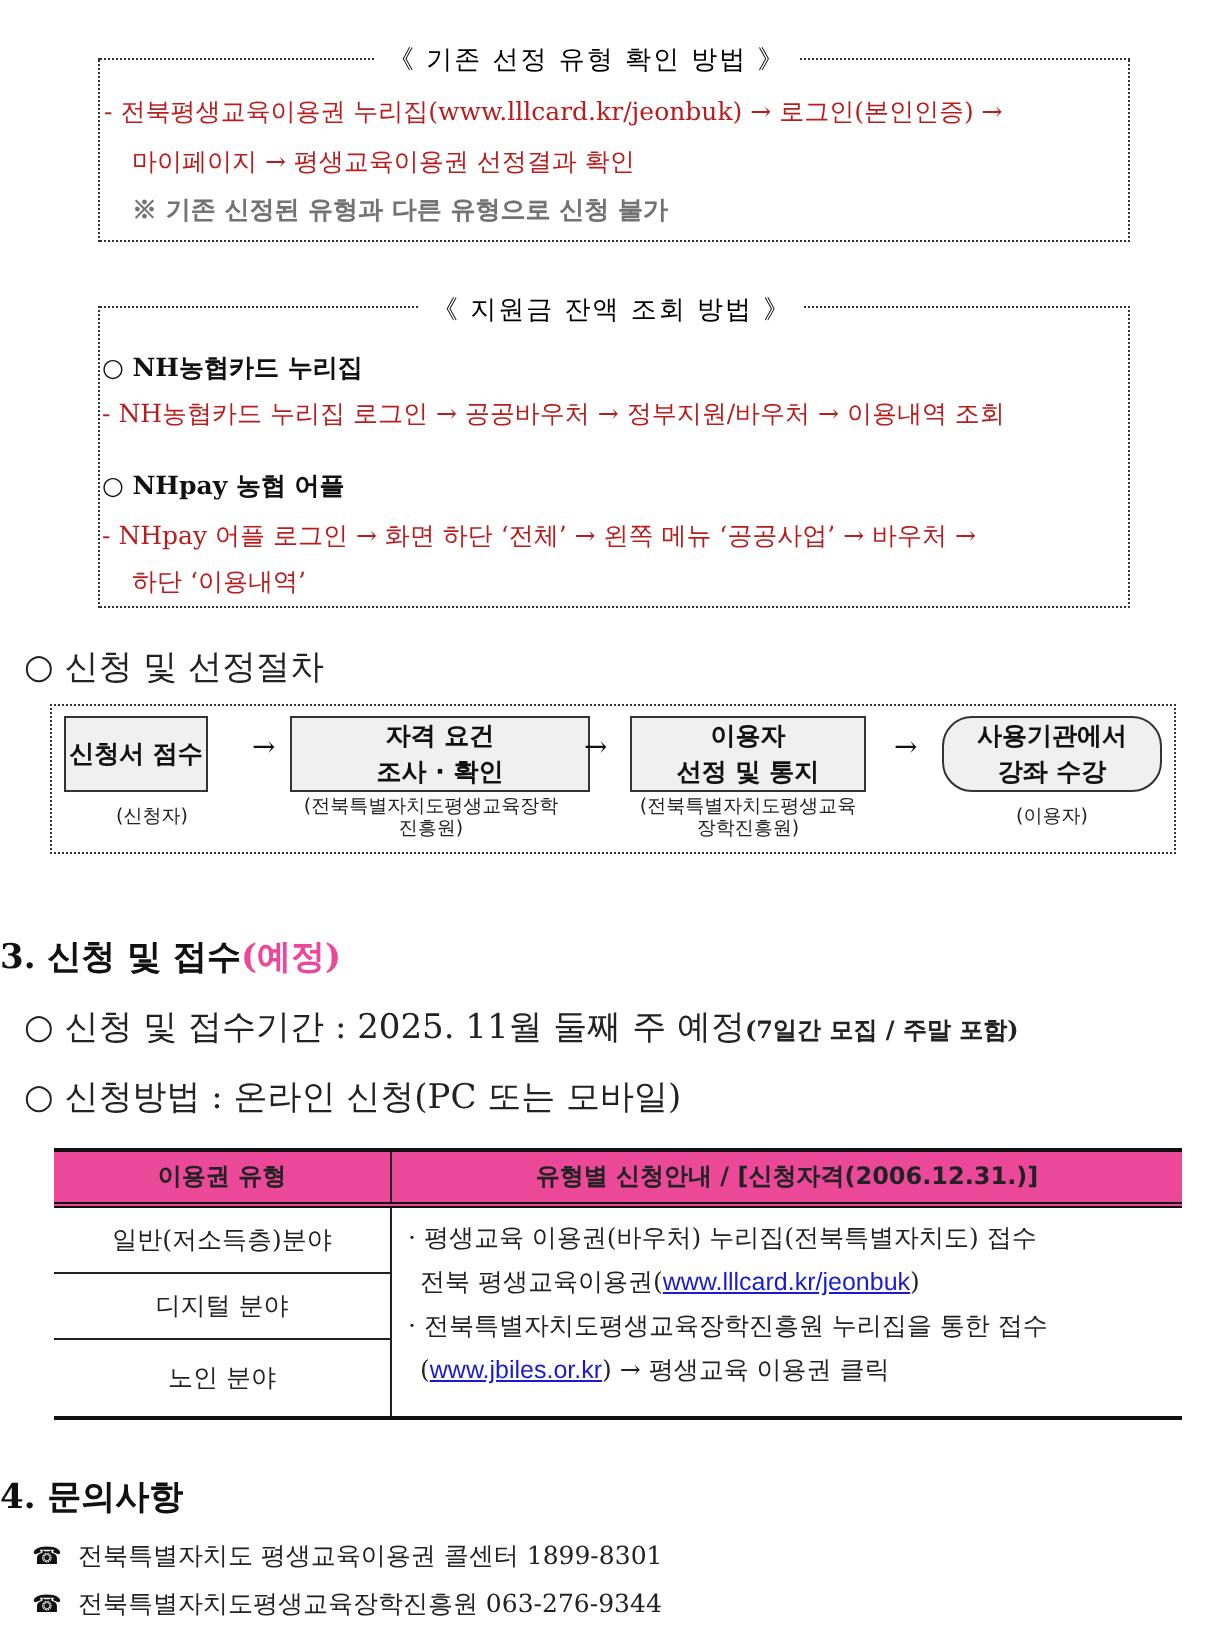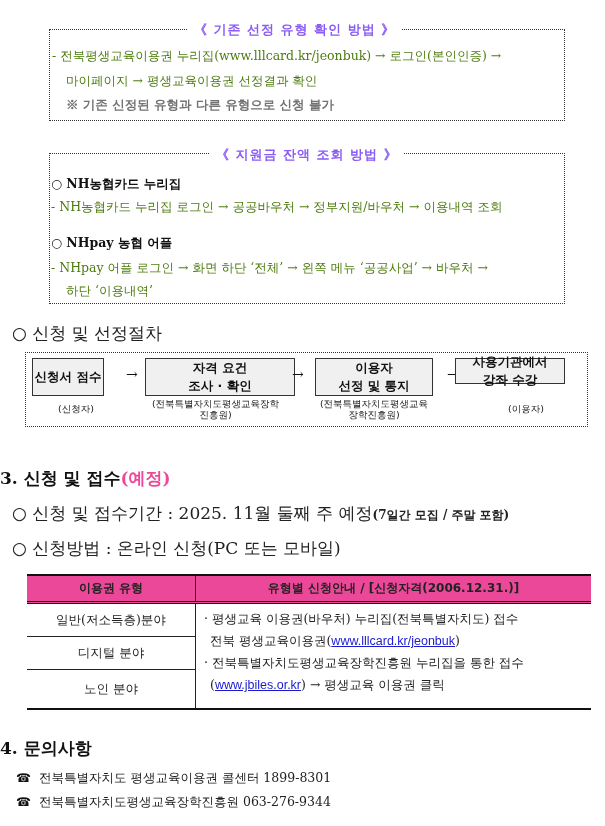--- a/index.html
+++ b/index.html
@@ -1,21 +1,21 @@
 <!DOCTYPE html>
 <html><head>
 <meta charset="utf-8">
 <style>
   html, body { margin:0; padding:0; background:#ffffff; }
   body { width:605px; height:826px; position:relative; overflow:hidden;
          font-family:"DejaVu Serif","Liberation Serif",serif; color:#222; }
   .dotbox { position:absolute; border:1px dotted #333; box-sizing:border-box; }
-  .box-title { position:absolute; background:#fff; padding:0 6px; font-weight:bold;
-               font-size:13px; letter-spacing:1px; white-space:nowrap; color:#8b5cf6; }
-  .line { position:absolute; font-size:12.5px; white-space:nowrap; color:#4d7c0f; }
+  .box-title { position:absolute; background:#fff; padding:0 6px; font-weight:normal;
+               font-size:13px; letter-spacing:1px; white-space:nowrap; color:#000000; }
+  .line { position:absolute; font-size:12.5px; white-space:nowrap; color:#b91c1c; }
   .red { color:#737373; font-weight:bold; }
   .bold { font-weight:bold; color:#111; }
   .h-sub { position:absolute; font-size:17px; white-space:nowrap; color:#222; }
   .h-main { position:absolute; font-size:17px; font-weight:bold; white-space:nowrap; color:#111; }
   .blue { color:#ec4899; }
   .small-b { font-size:12px; font-weight:bold; }
   .flow-box { position:absolute; background:#f0f0f0; border:1px solid #333; box-sizing:border-box;
               display:flex; flex-direction:column; align-items:center; justify-content:center;
               font-family:"DejaVu Sans","Liberation Sans",sans-serif; font-weight:bold; font-size:12.5px;
               line-height:18px; color:#111; text-align:center; }
@@ -61,21 +61,21 @@
 <div class="flow-box" style="left:145px;top:358px;width:150px;height:38px;">
   <span>자격 요건</span>
   <span>조사 · 확인</span>
 </div>
 <div class="flow-arrow" style="left:292px;top:366px;">→</div>
 <div class="flow-box" style="left:315px;top:358px;width:118px;height:38px;">
   <span>이용자</span>
   <span>선정 및 통지</span>
 </div>
 <div class="flow-arrow" style="left:447px;top:366px;">→</div>
-<div class="flow-box" style="left:455px;top:358px;width:110px;height:26px;">
+<div class="flow-box" style="left:471px;top:358px;width:110px;height:38px;border-radius:15px;">
   <span>사용기관에서</span>
   <span>강좌 수강</span>
 </div>
 
 <div class="flow-cap" style="left:32px;top:403px;width:88px;">
   <div>(신청자)</div>
 </div>
 <div class="flow-cap" style="left:138px;top:398px;width:155px;">
   <div>(전북특별자치도평생교육장학</div>
   <div>진흥원)</div>

